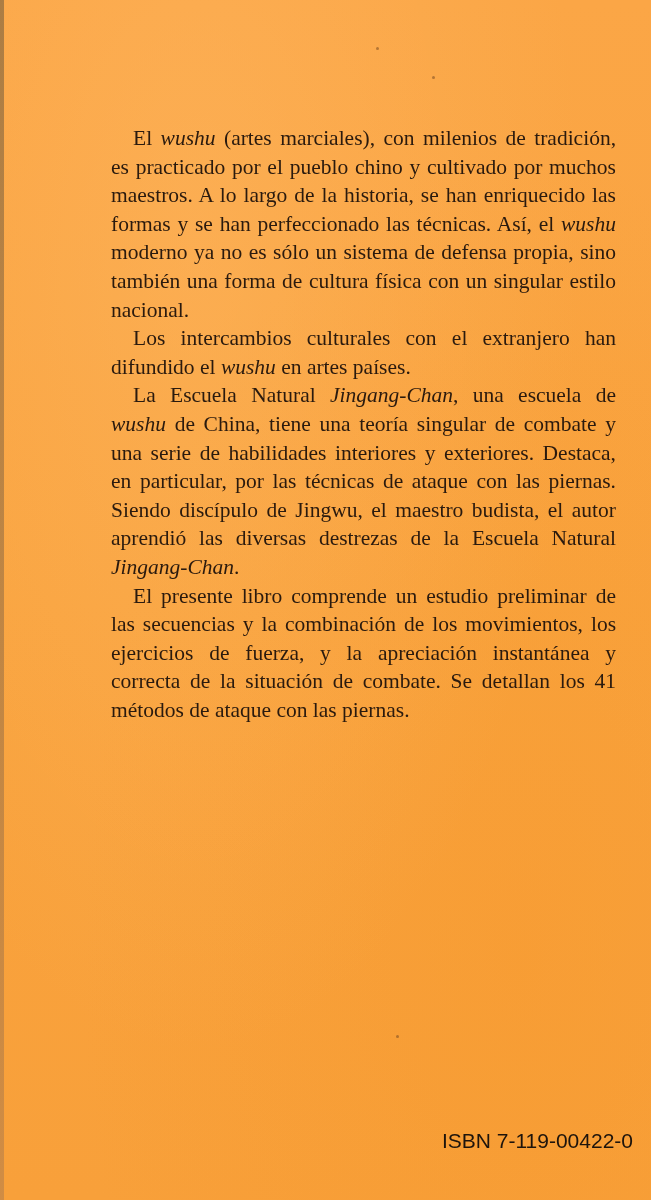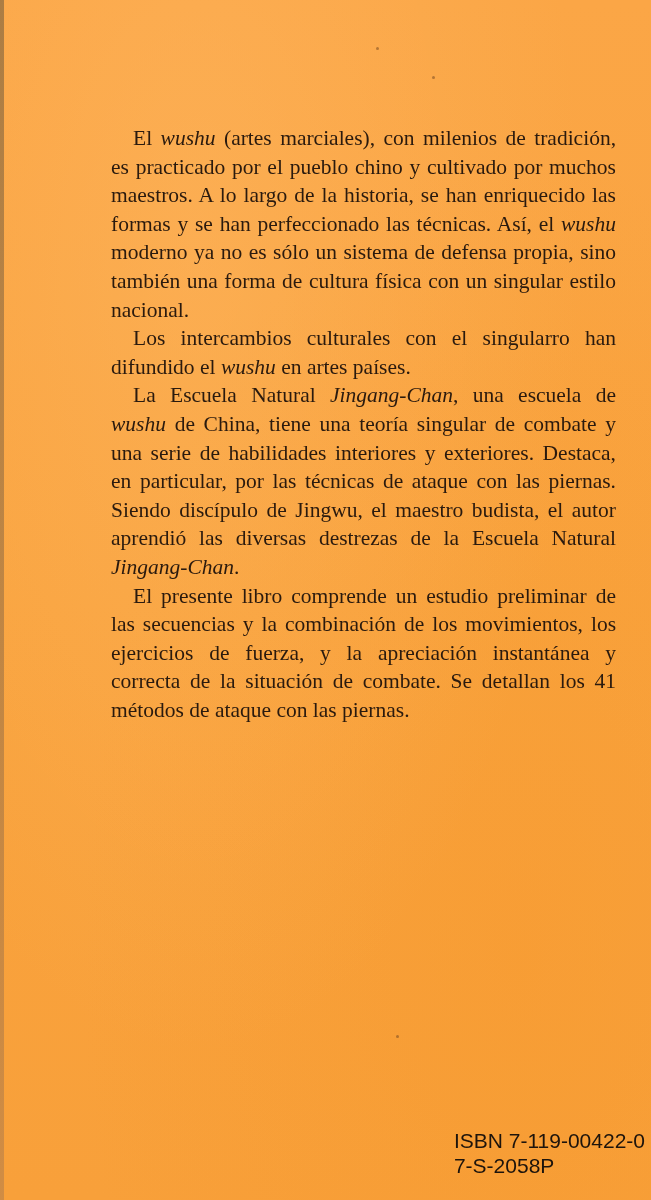--- a/index.html
+++ b/index.html
@@ -27,42 +27,41 @@
     font-size: 21.5px;
     line-height: 28.6px;
     color: #2a1a0e;
     text-align: justify;
     hyphens: manual;
   }
   .blurb p { margin: 0; text-indent: 22px; }
   .blurb em { font-style: italic; }
   .isbn {
     position: absolute;
-    right: 6px; top: 1128px;
+    right: 18px; top: 1128px;
     font-family: "Liberation Sans", "DejaVu Sans", sans-serif;
     font-size: 21px;
     line-height: 25px;
     color: #1d140c;
-    text-align: left;
+    text-align: right;
   }
   .speck { position: absolute; width: 3px; height: 3px; border-radius: 50%; background: #7a4a20; opacity: .55; }
 </style>
 </head>
 <body>
 
 <div class="cover">
   <div class="left-edge"></div>
   <span class="speck" style="left:376px;top:47px"></span>
   <span class="speck" style="left:432px;top:76px"></span>
   <span class="speck" style="left:396px;top:1035px"></span>
 
   <div class="blurb" id="blurb">
       <p><span>El </span><em>wushu</em><span> (artes marciales), con milenios de tradición, es practicado por el pueblo chino y cultivado por muchos maestros. A lo largo de la historia, se han enriquecido las formas y se han perfeccionado las técnicas. Así, el </span><em>wushu</em><span> moderno ya no es sólo un sistema de defensa propia, sino también una forma de cultura física con un singular estilo nacional.</span></p>
-      <p><span>Los intercambios culturales con el singular­ro han difundido el </span><em>wushu</em><span> en artes países.</span></p>
+      <p><span>Los intercambios culturales con el extranje­ro han difundido el </span><em>wushu</em><span> en artes países.</span></p>
       <p><span>La Escuela Natural </span><em>Jingang-Chan</em><span>, una es­cuela de </span><em>wushu</em><span> de China, tiene una teoría singular de combate y una serie de habilidades interiores y exteriores. Destaca, en particular, por las técnicas de ataque con las piernas. Sien­do discípulo de Jingwu, el maestro budista, el autor aprendió las diversas destrezas de la Es­cuela Natural </span><em>Jingang-Chan</em><span>.</span></p>
       <p><span>El presente libro comprende un estudio pre­liminar de las secuencias y la combinación de los movimientos, los ejercicios de fuerza, y la apreciación instantánea y correcta de la situa­ción de combate. Se detallan los 41 métodos de ataque con las piernas.</span></p>
     </div>
 
   <div class="isbn">
     <div>ISBN 7-119-00422-0</div>
-    <div>7-S-2058P</div>
   </div>
 </div>
 
 </body></html>

